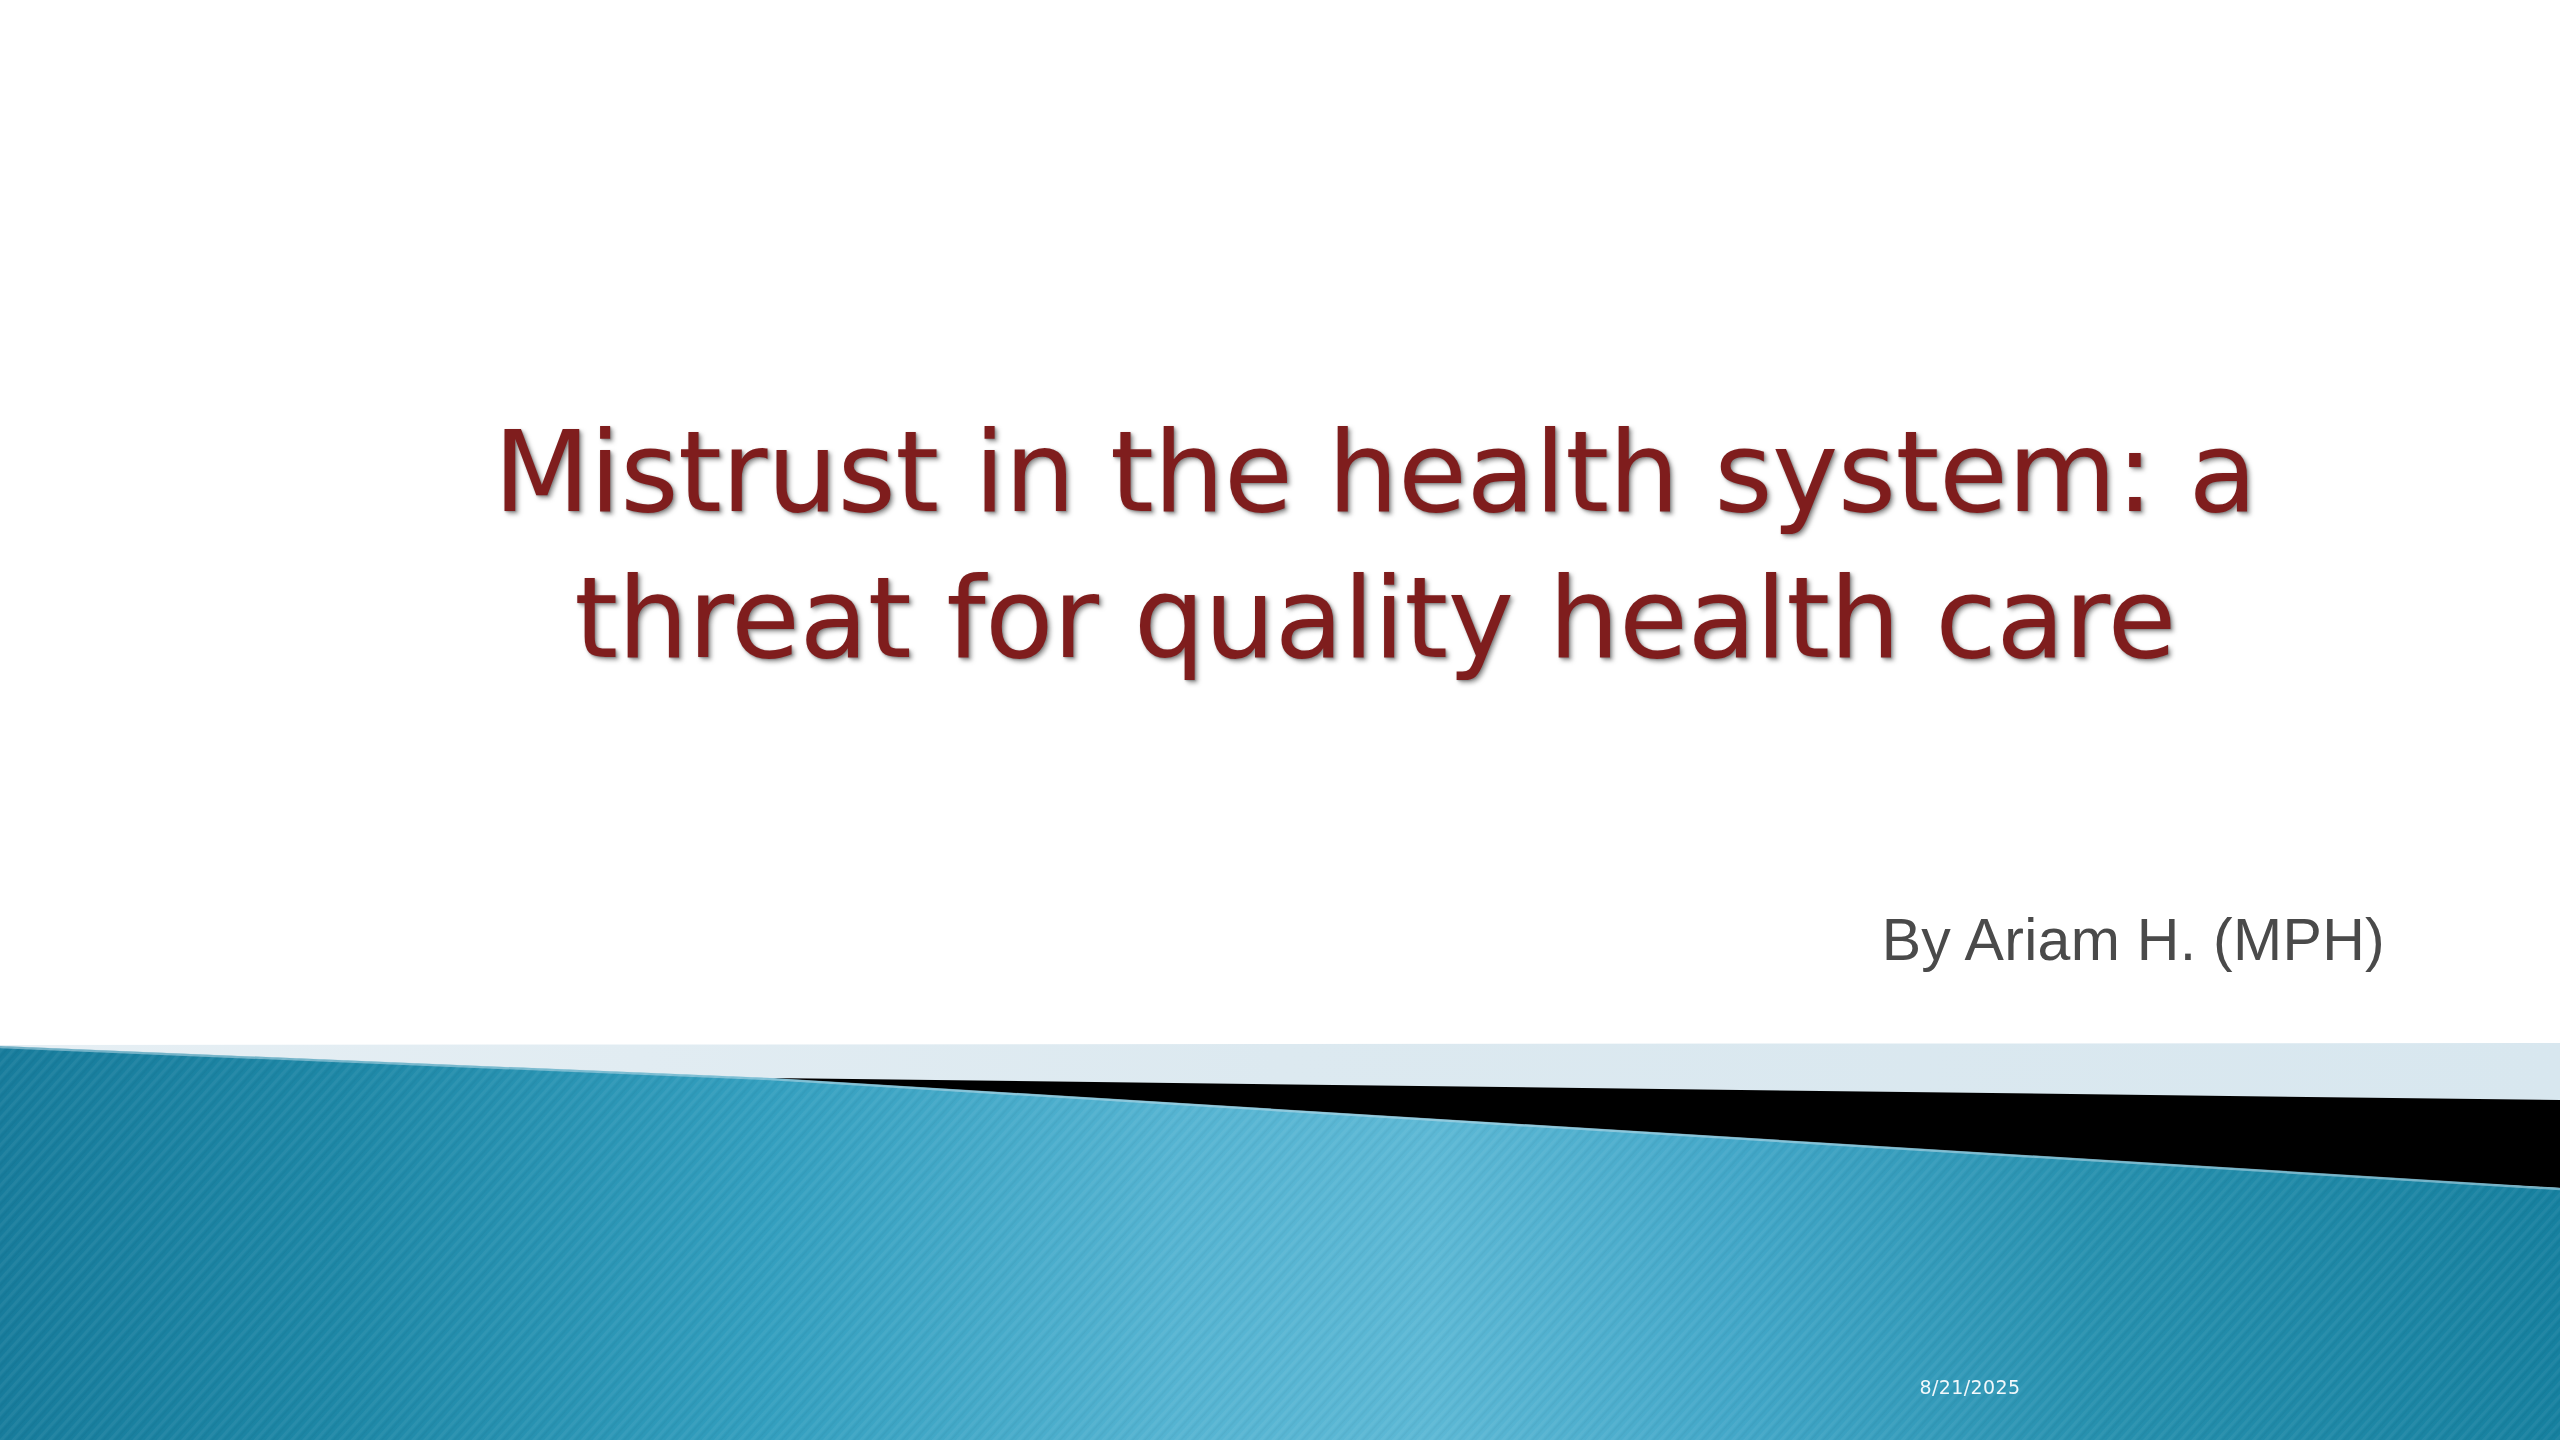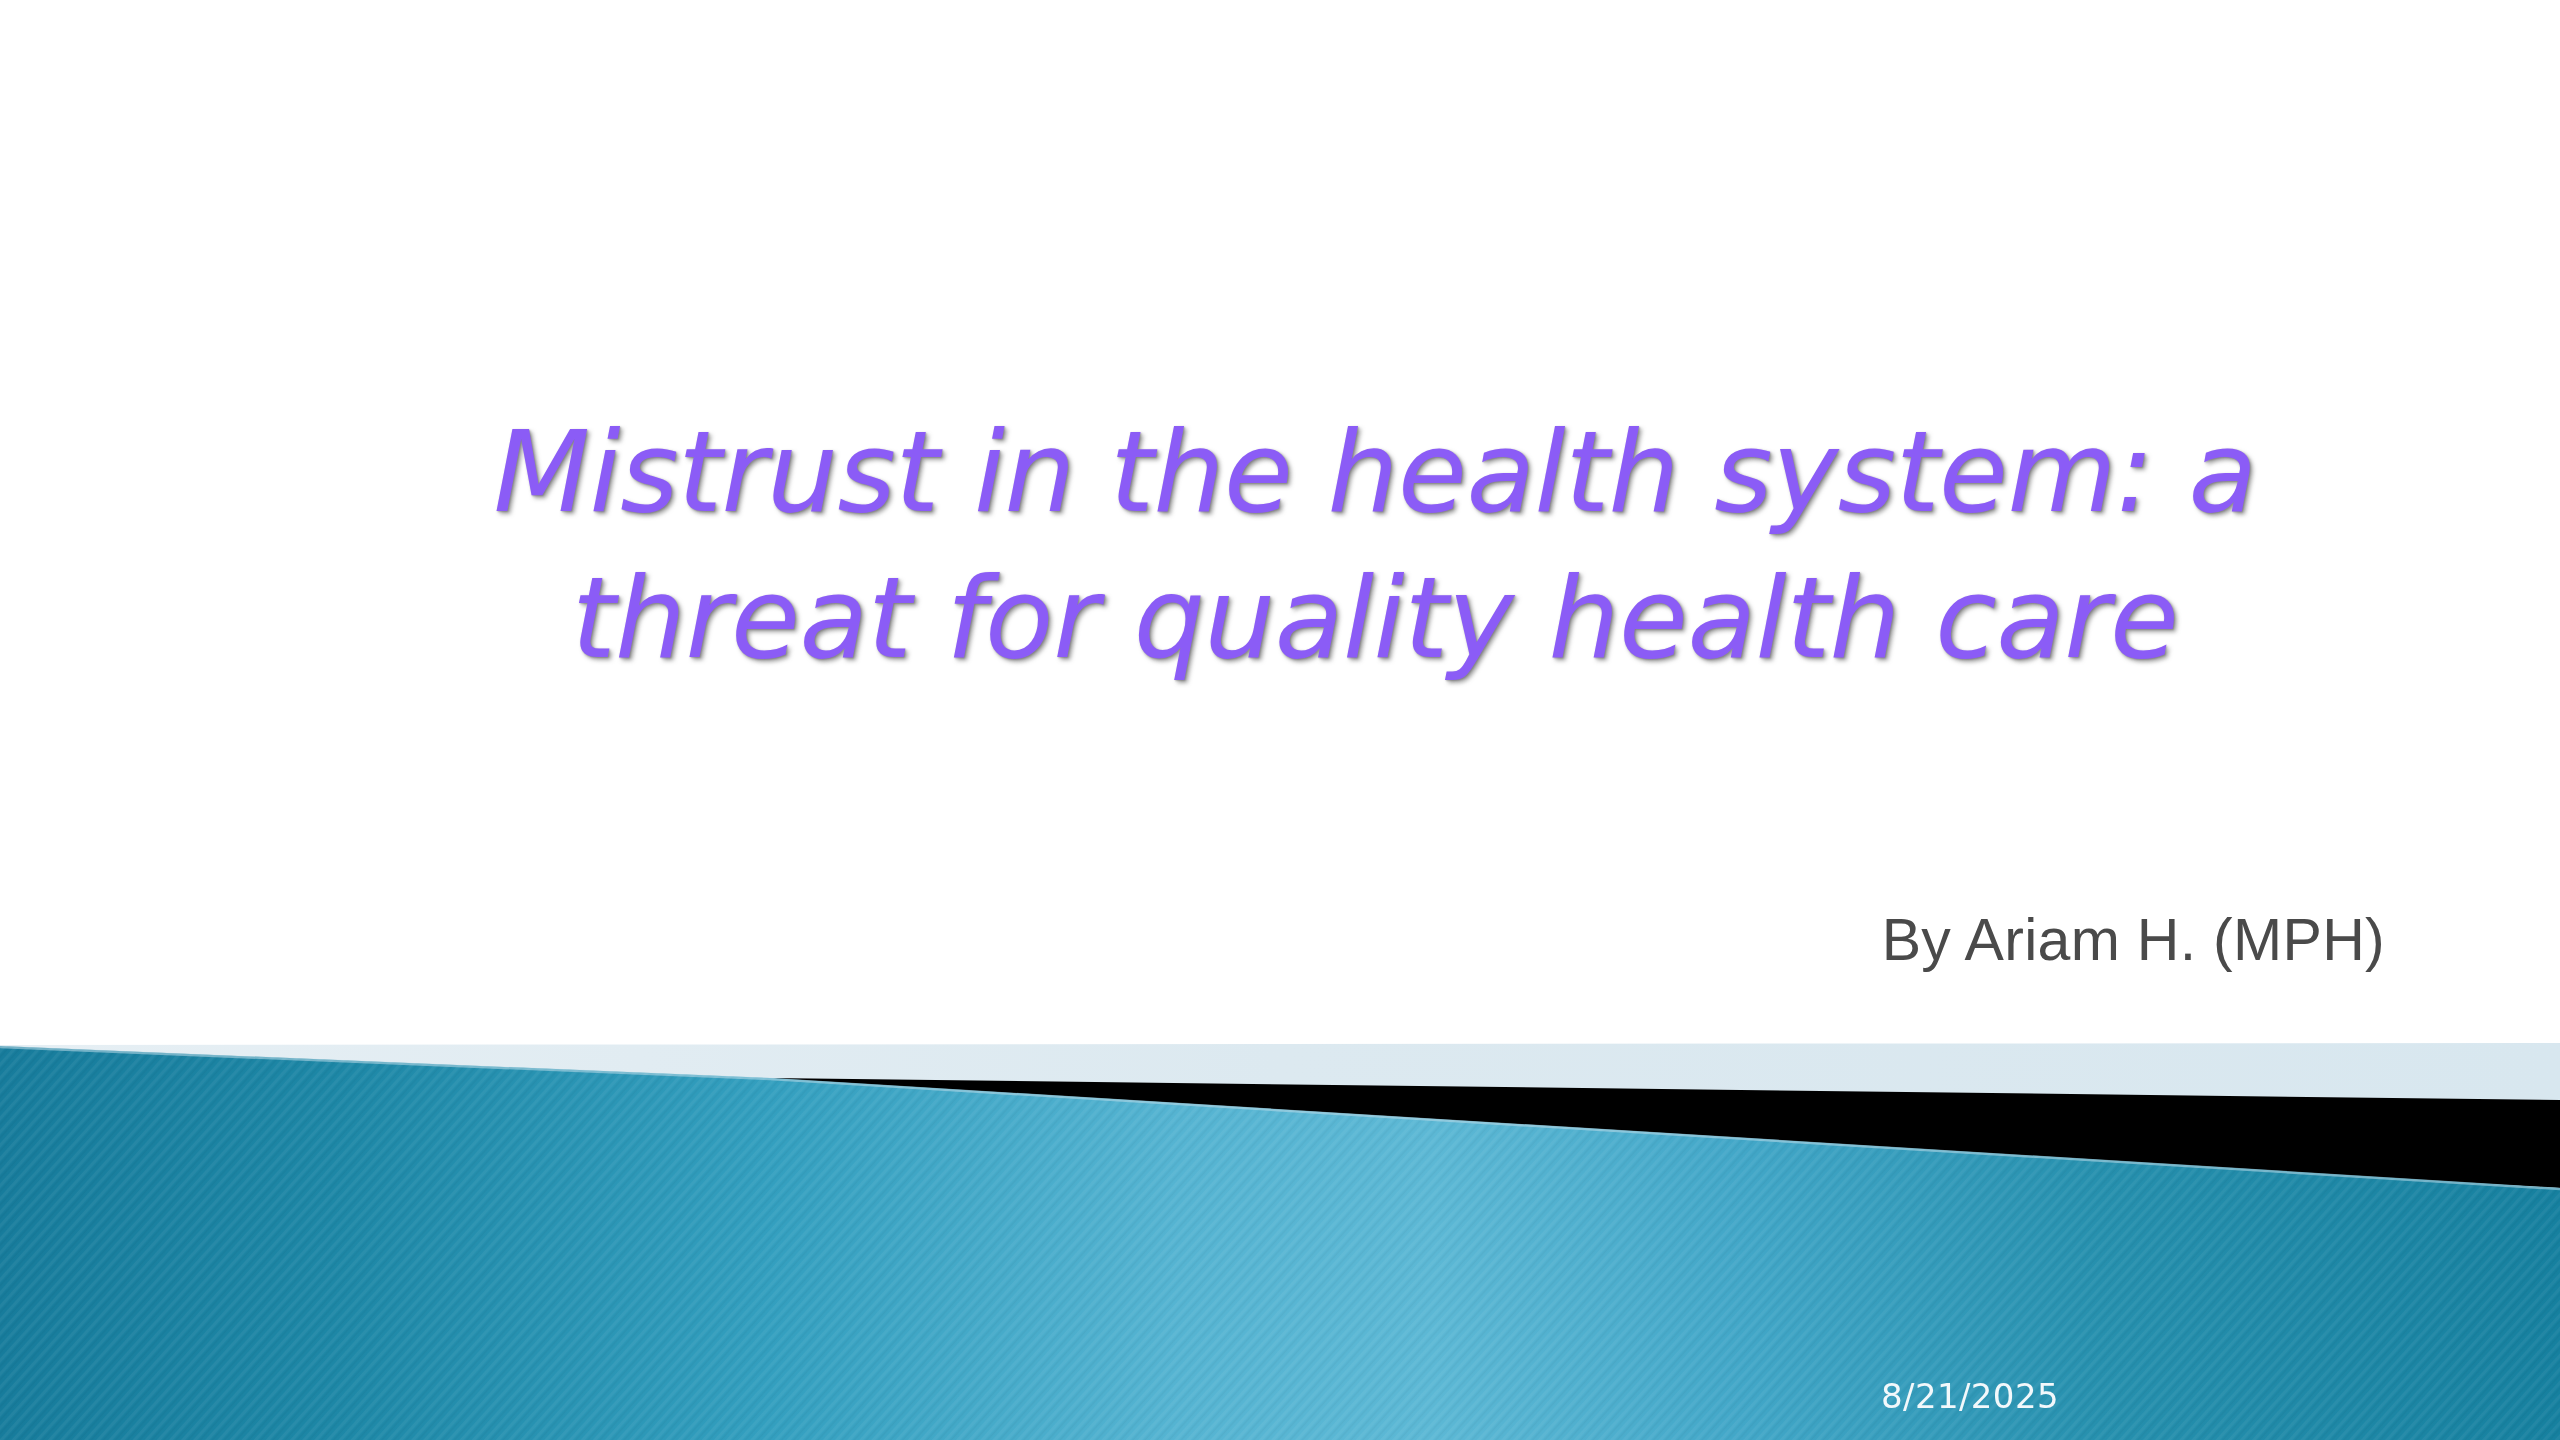--- a/index.html
+++ b/index.html
@@ -33,27 +33,26 @@
     top: 400px;
     width: 2090px;
     text-align: center;
   }
   #title-text {
     display: block;
     font-family: "DejaVu Sans", sans-serif;
     font-size: 112px;
     line-height: 1.30;
     font-weight: 400;
-    color: #8b5cf6;
+    color: #7f1d1d;
     letter-spacing: -0.5px;
     text-shadow:
       3px 3px 4px rgba(90,90,90,0.55),
       1px 1px 2px rgba(60,60,60,0.40);
     white-space: normal;
-    font-style: italic;
   }
 
   
   #subtitle-block {
     position: absolute;
     left: 1200px;
     top: 905px;
     width: 1185px;
     text-align: right;
   }
@@ -71,21 +70,21 @@
   #date-block {
     position: absolute;
     left: 1760px;
     top: 1376px;
     width: 420px;
     text-align: center;
   }
   #date-text {
     display: block;
     font-family: "DejaVu Sans", sans-serif;
-    font-size: 34px;
+    font-size: 19px;
     font-weight: 400;
     color: #f2f8fb;
     letter-spacing: 0.4px;
   }
 </style>
 </head>
 <body>
 
 <div id="slide">
 

